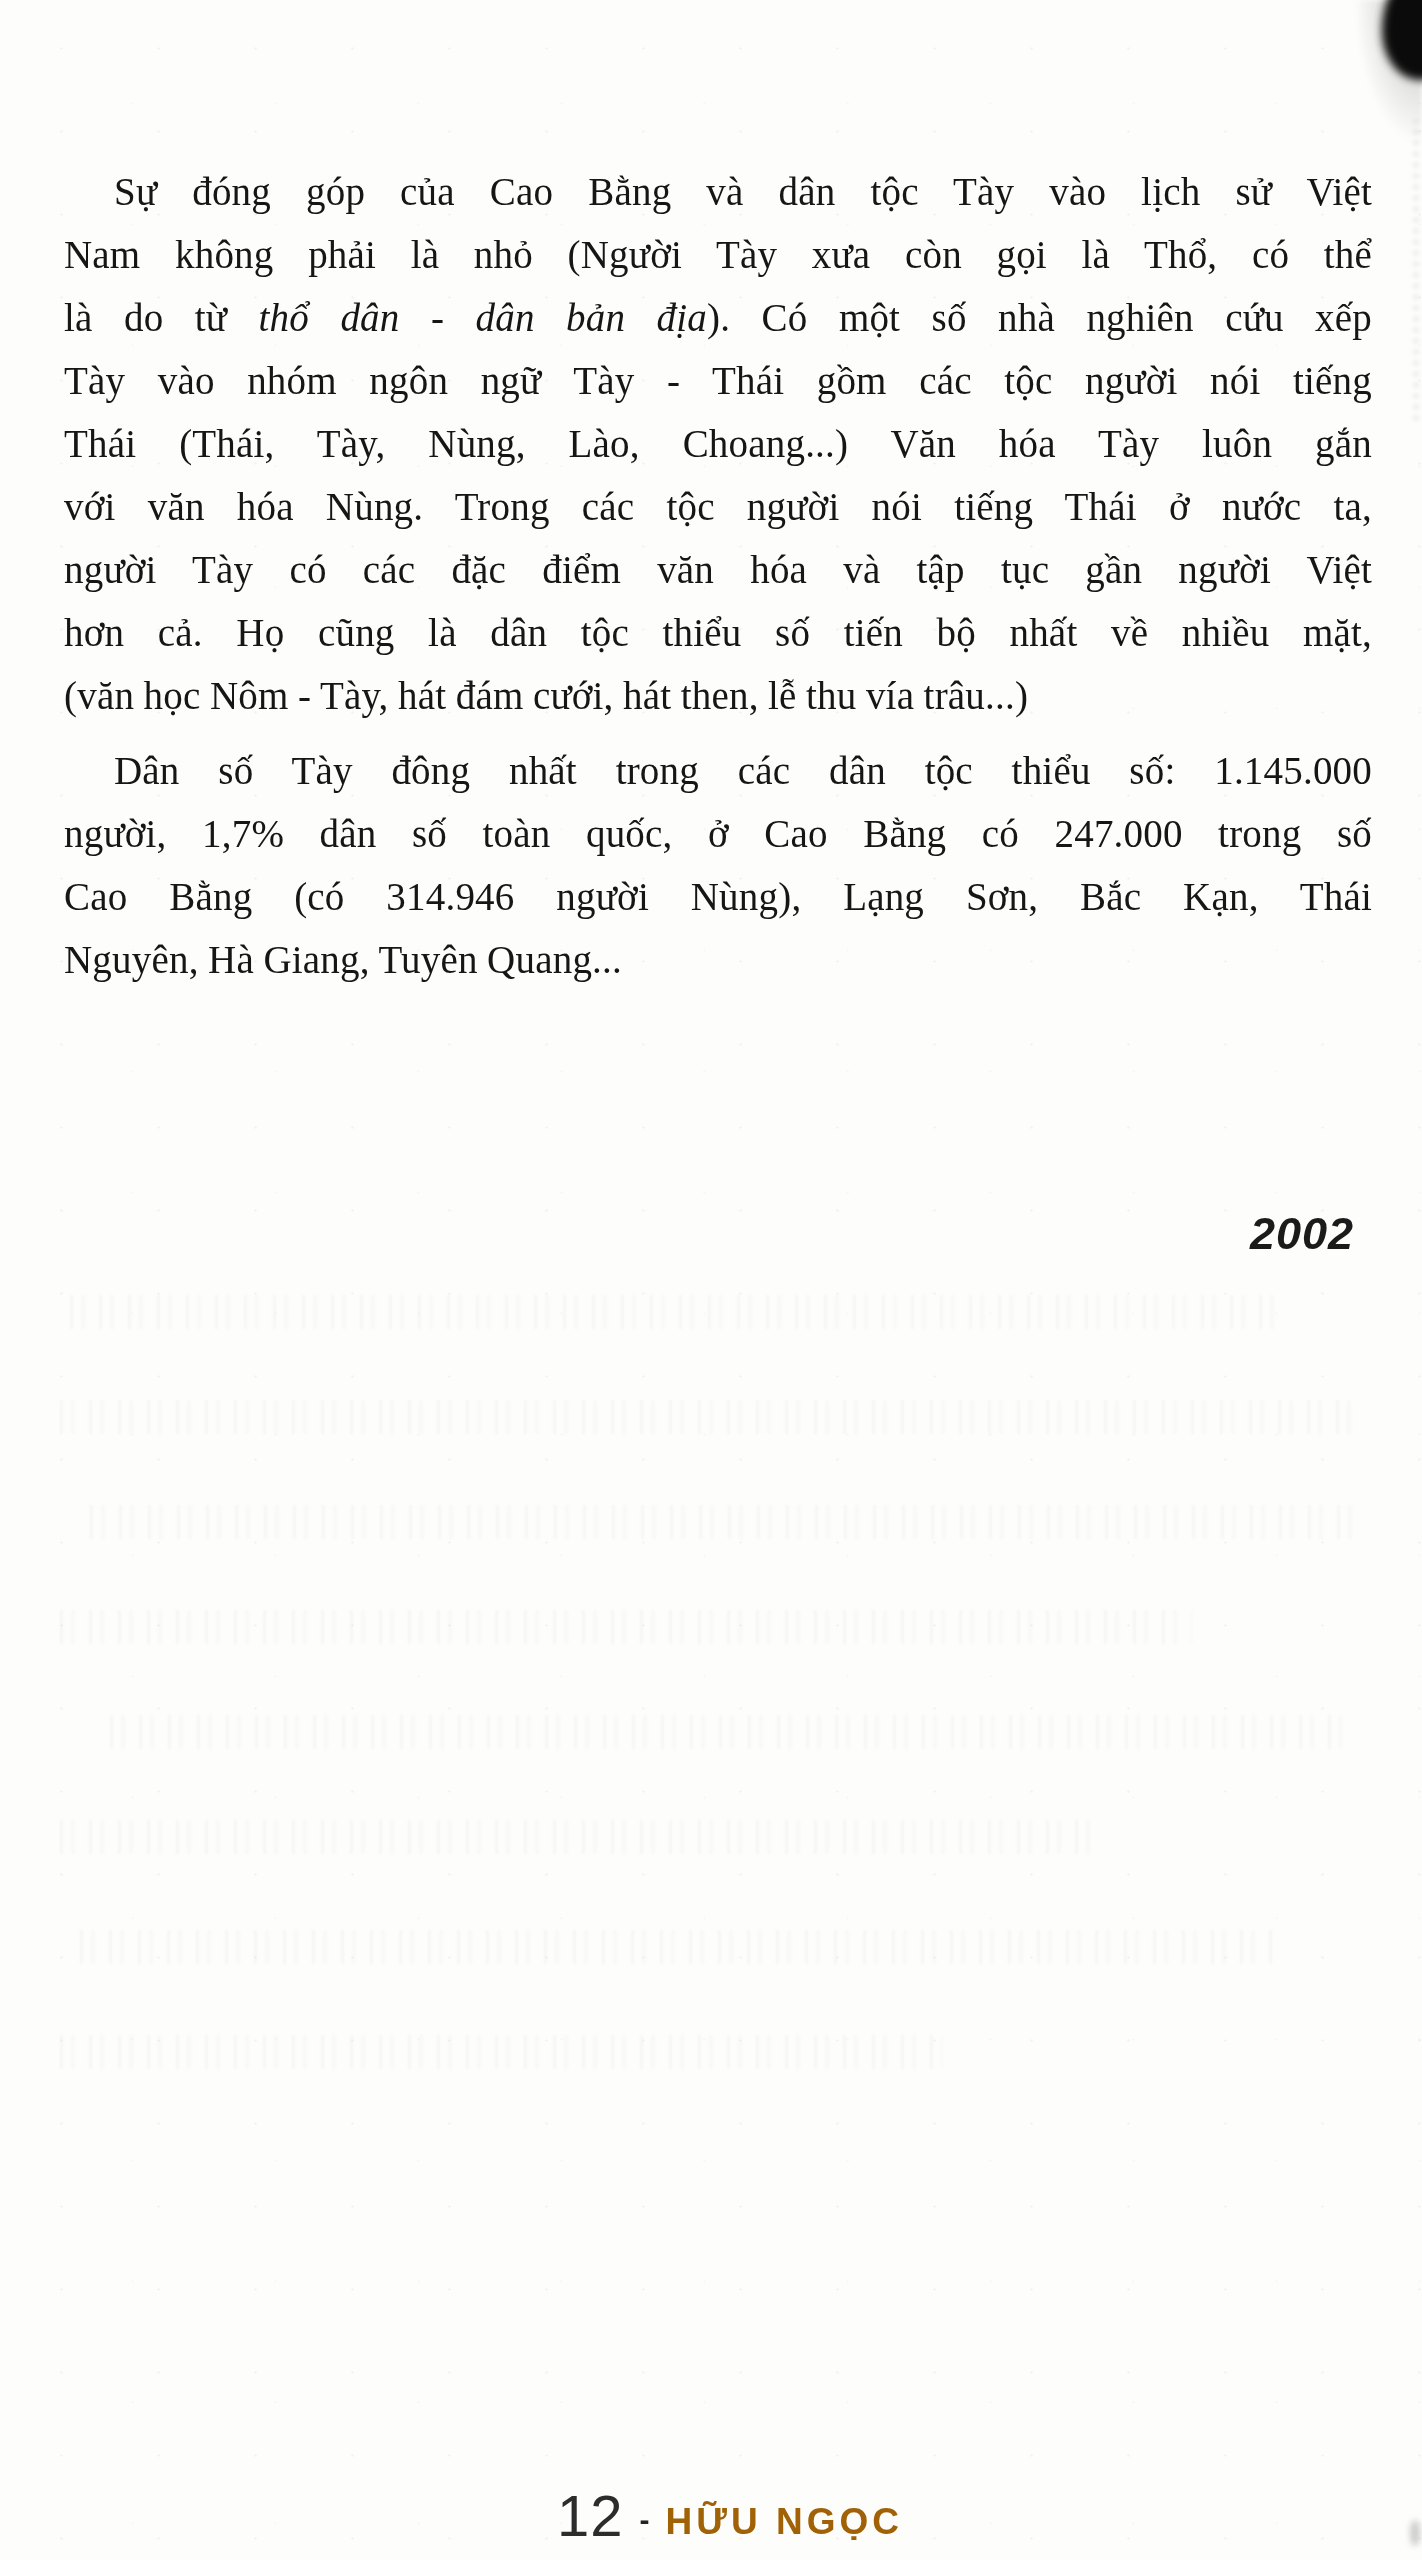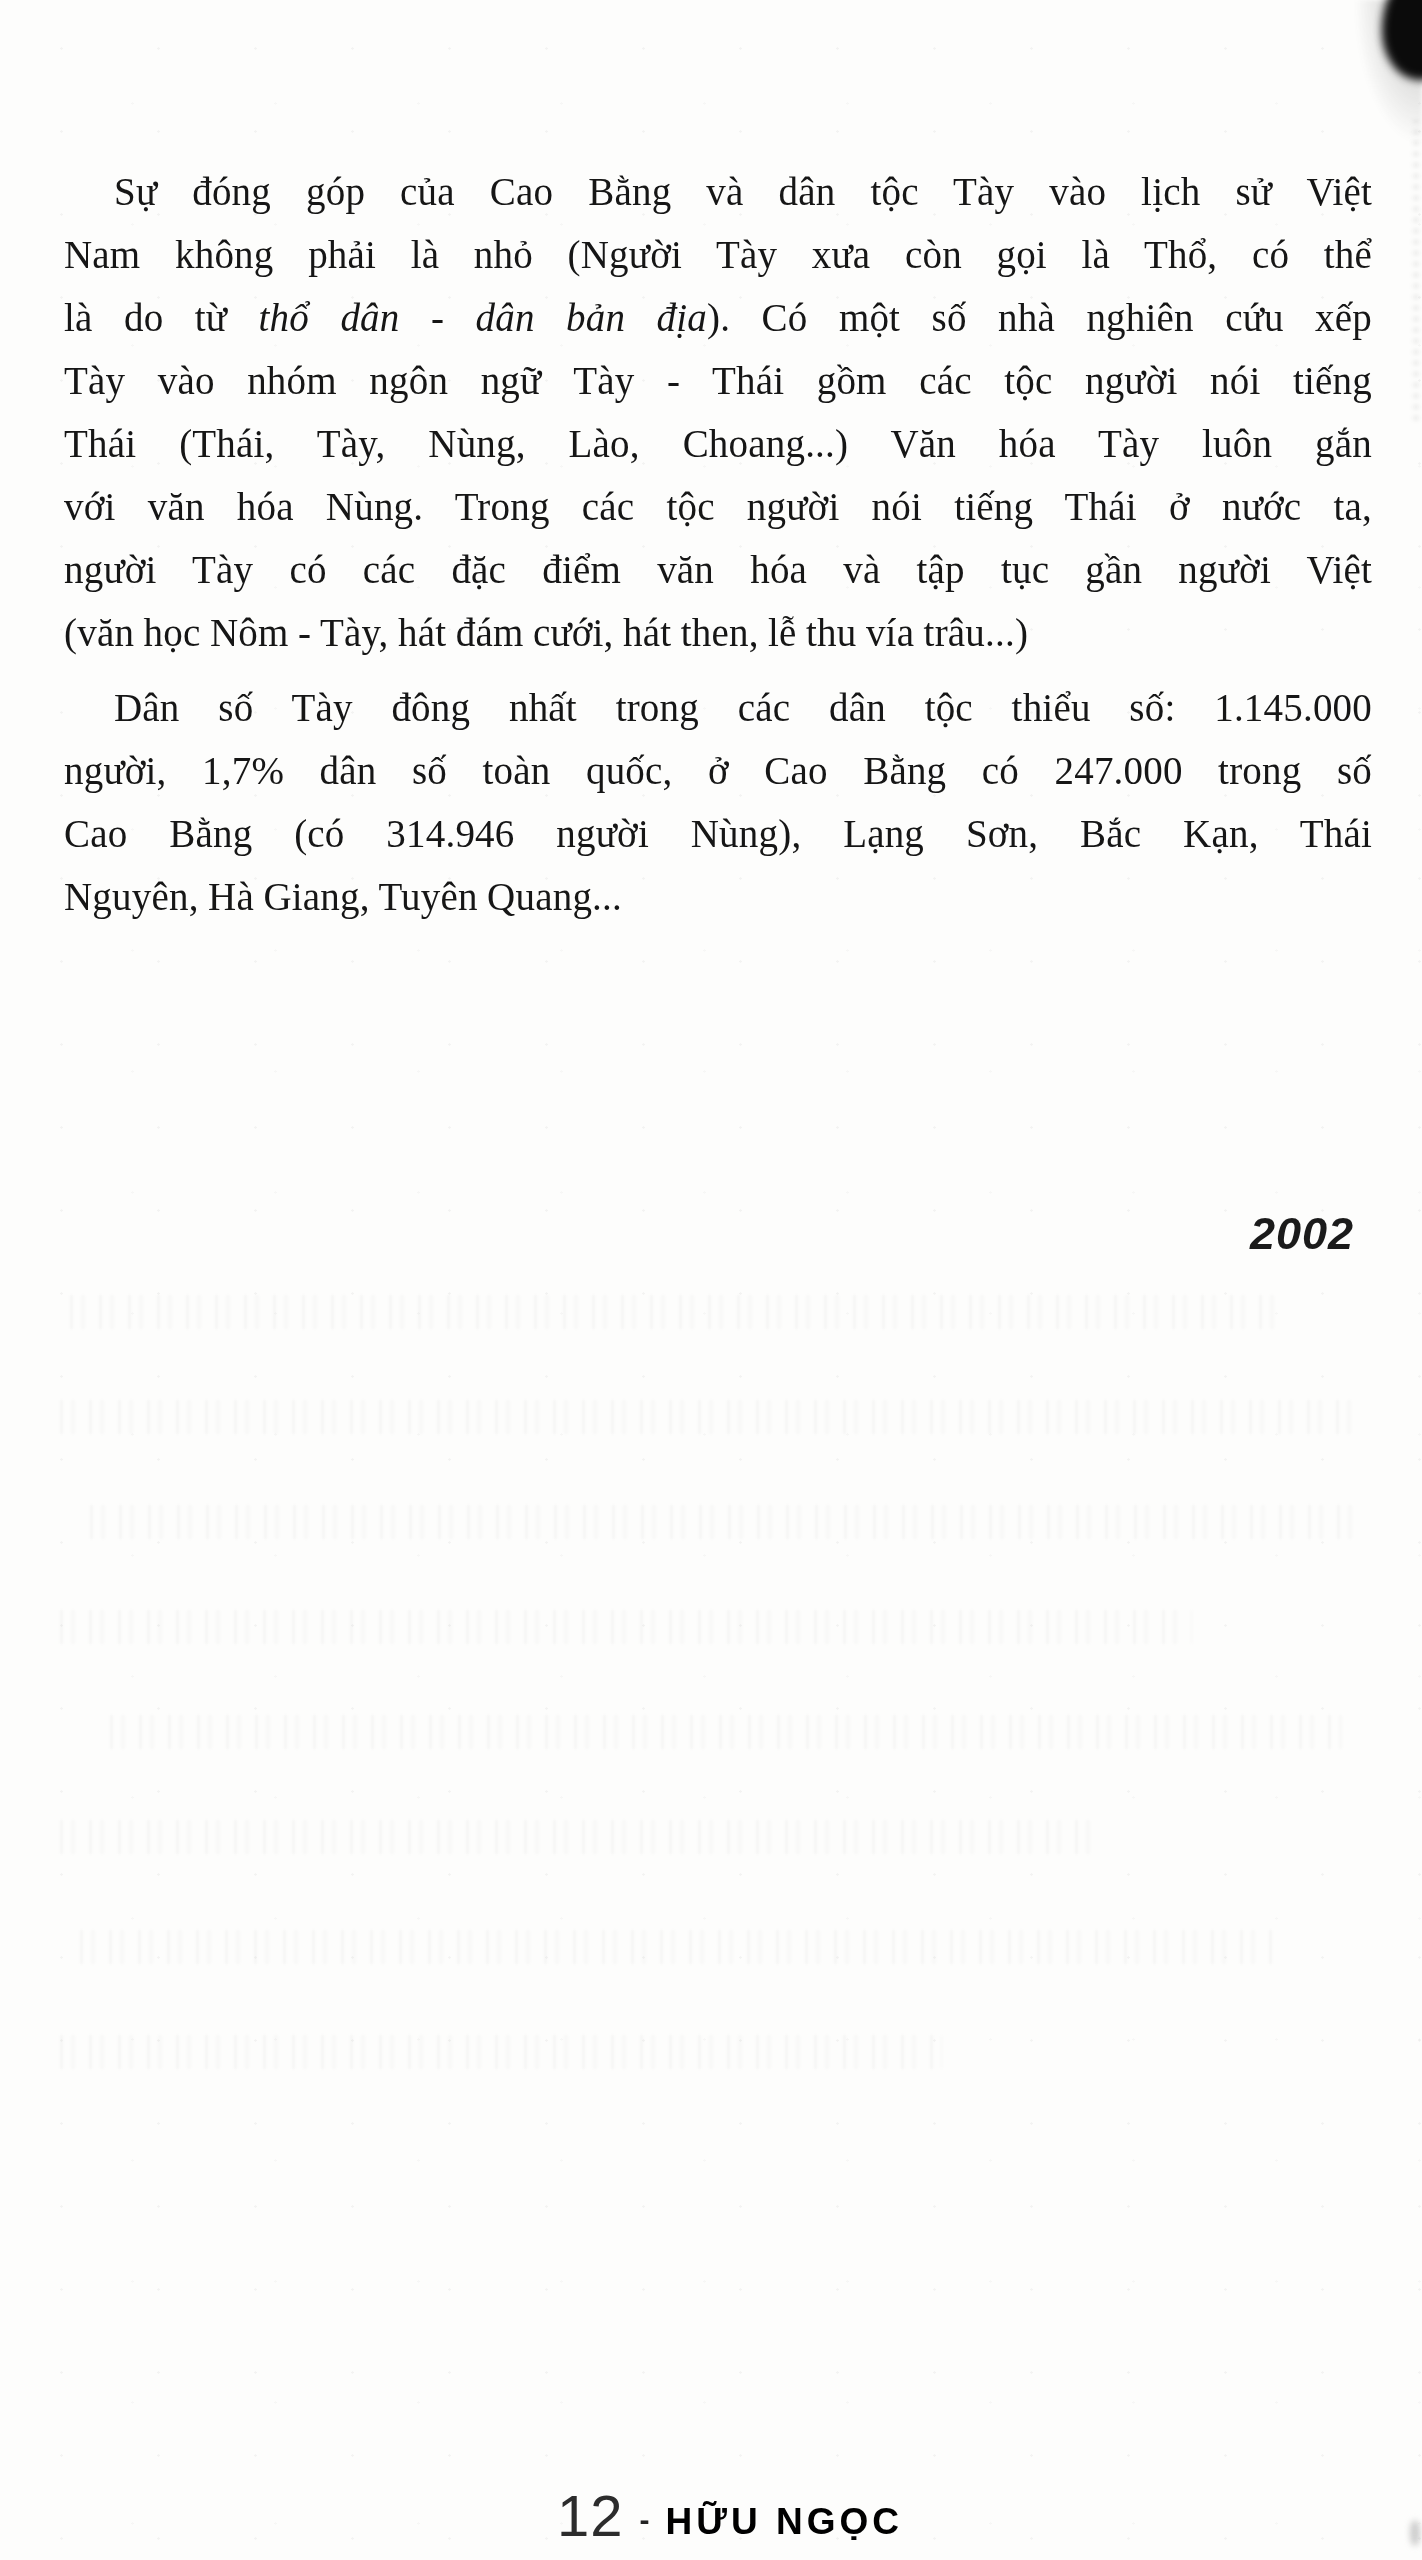--- a/index.html
+++ b/index.html
@@ -77,21 +77,21 @@
     font-weight: bold;
     font-size: 30px;
     color: #222;
     transform: translateY(4px);
   }
   .author-name {
     font-family: "Liberation Sans", sans-serif;
     font-weight: bold;
     font-size: 37px;
     letter-spacing: 4px;
-    color: #000000;
+    color: #a16207;
     transform: translateY(6px);
   }
   
   .scan-corner-mark {
     position: absolute;
     top: -22px;
     right: -18px;
     width: 58px;
     height: 102px;
     background: #0b0b0b;
@@ -145,20 +145,21 @@
 
 <div class="article-body">
     <div class="paragraph">
       <div class="line indent"><span>Sự đóng góp của Cao Bằng và dân tộc Tày vào lịch sử Việt</span></div>
       <div class="line"><span>Nam không phải là nhỏ (Người Tày xưa còn gọi là Thổ, có thể</span></div>
       <div class="line"><span>là do từ </span><span class="seg-italic">thổ dân - dân bản địa</span><span>). Có một số nhà nghiên cứu xếp</span></div>
       <div class="line"><span>Tày vào nhóm ngôn ngữ Tày - Thái gồm các tộc người nói tiếng</span></div>
       <div class="line"><span>Thái (Thái, Tày, Nùng, Lào, Choang...) Văn hóa Tày luôn gắn</span></div>
       <div class="line"><span>với văn hóa Nùng. Trong các tộc người nói tiếng Thái ở nước ta,</span></div>
       <div class="line"><span>người Tày có các đặc điểm văn hóa và tập tục gần người Việt</span></div>
+      <div class="line"><span>hơn cả. Họ cũng là dân tộc thiểu số tiến bộ nhất về nhiều mặt,</span></div>
       <div class="line last"><span>(văn học Nôm - Tày, hát đám cưới, hát then, lễ thu vía trâu...)</span></div>
     </div>
     <div class="paragraph">
       <div class="line indent"><span>Dân số Tày đông nhất trong các dân tộc thiểu số: 1.145.000</span></div>
       <div class="line"><span>người, 1,7% dân số toàn quốc, ở Cao Bằng có 247.000 trong số</span></div>
       <div class="line"><span>Cao Bằng (có 314.946 người Nùng), Lạng Sơn, Bắc Kạn, Thái</span></div>
       <div class="line last"><span>Nguyên, Hà Giang, Tuyên Quang...</span></div>
     </div>
   </div>
 

